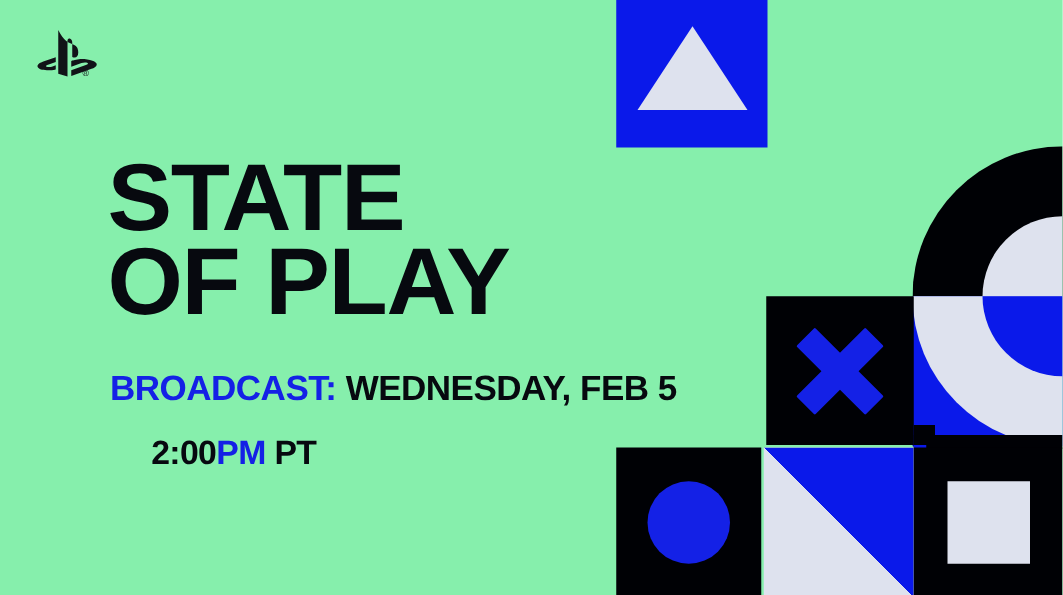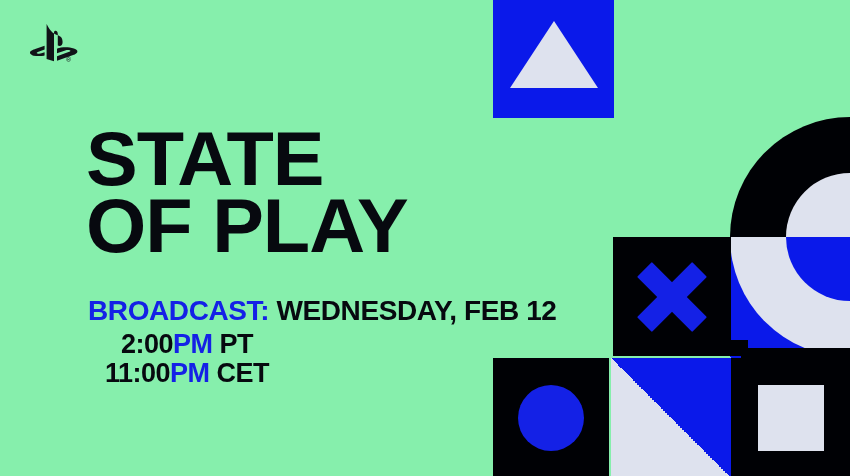--- a/index.html
+++ b/index.html
@@ -61,21 +61,21 @@
     letter-spacing: -0.4px;
     white-space: nowrap;
   }
   #broadcast .bc-label { color: #1421e6; }
   #broadcast .bc-date  { color: #07090f; }
 
   
   #times {
     position: absolute;
     left: 88px;
-    top: 330px;
+    top: 348px;
     width: 198px;
     font-weight: 700;
     font-size: 27px;
     line-height: 1.07;
     letter-spacing: -0.5px;
     text-align: center;
   }
   #times .time-row { display: block; white-space: nowrap; color: #07090f; }
   #times .mer { color: #1421e6; }
 
@@ -232,26 +232,25 @@
     </svg>
   </div>
   <div id="ps-reg">®</div>
 
   <div id="headline">
     <span class="hl-line">STATE</span>
     <span class="hl-line">OF PLAY</span>
   </div>
 
   <div id="broadcast">
-    <span class="bc-label">BROADCAST:</span><span>&nbsp;</span><span class="bc-date">WEDNESDAY, FEB 12</span>
+    <span class="bc-label">BROADCAST:</span><span>&nbsp;</span><span class="bc-date">WEDNESDAY, FEB 5</span>
   </div>
 
   <div id="times">
     <span class="time-row"><span>2:00</span><span class="mer">PM</span> <span>PT</span></span>
-    <span class="time-row"><span>11:00</span><span class="mer">PM</span> <span>CET</span></span>
   </div>
 
   <div class="shape" id="sq-triangle">
     <div class="tri"></div>
   </div>
 
   <div class="shape" id="ring-top">
     <div class="ring"></div>
   </div>
 

